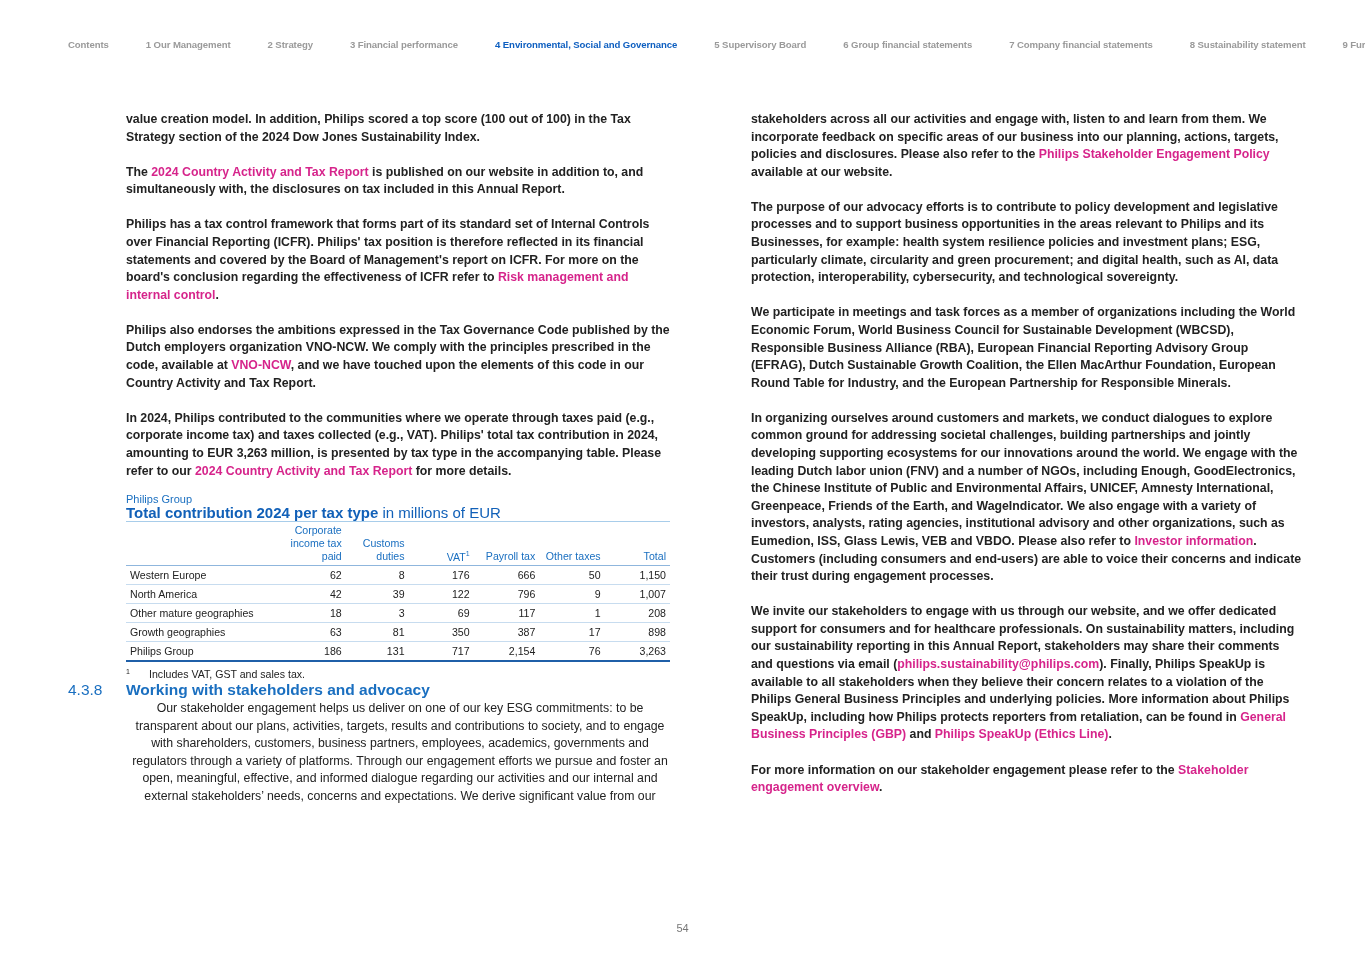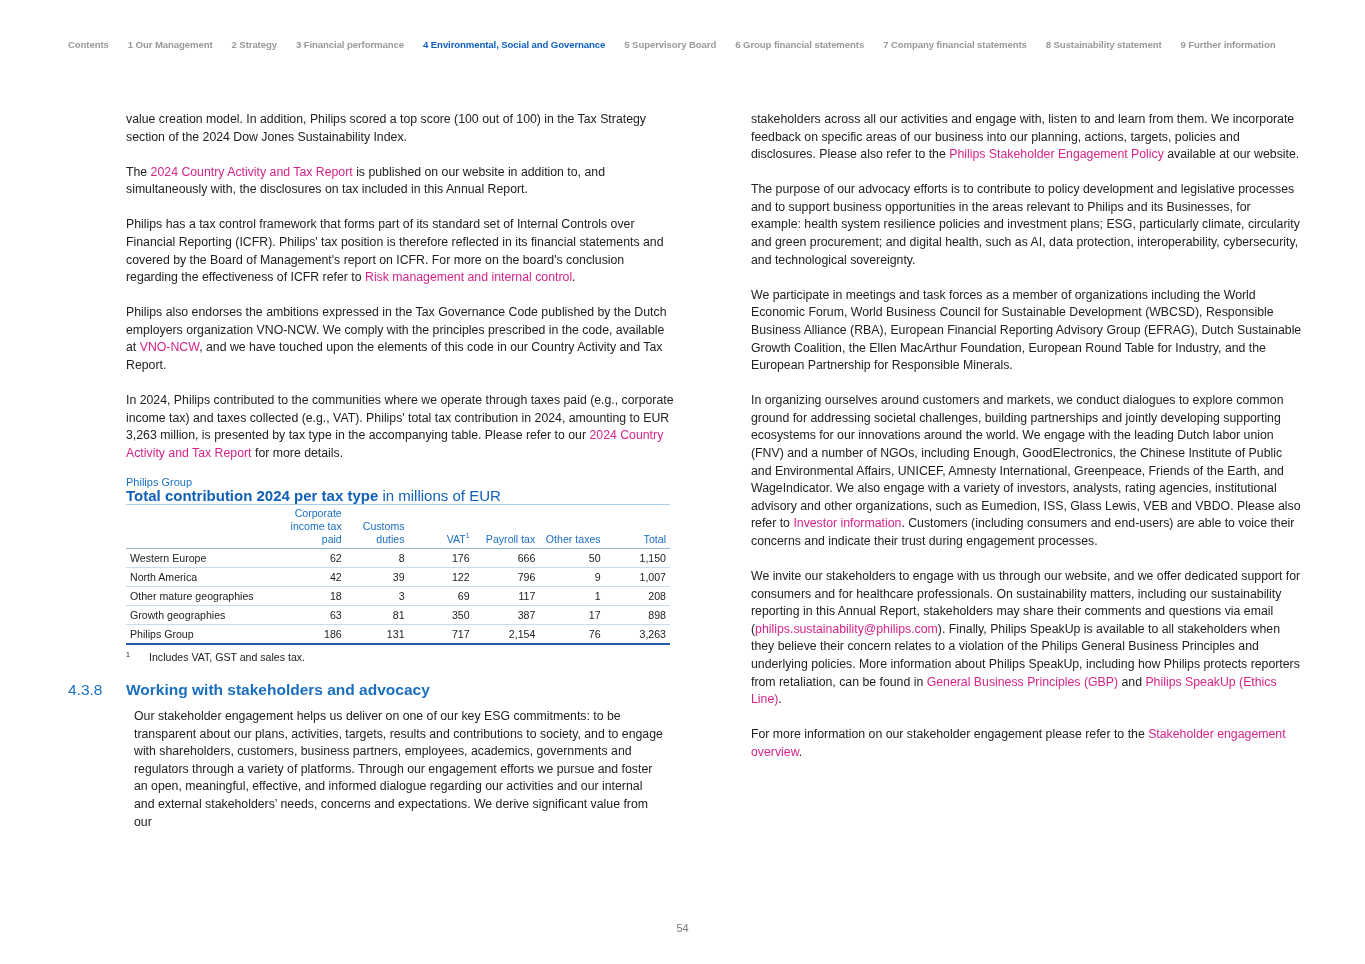--- a/index.html
+++ b/index.html
@@ -2,31 +2,31 @@
 <html><head>
 <meta charset="utf-8">
 <style>
   html, body { margin: 0; padding: 0; background: #ffffff; }
   body {
     width: 1365px; height: 964px; position: relative; overflow: hidden;
     font-family: "Liberation Sans", sans-serif; color: #222222;
   }
   .nav {
     position: absolute; top: 39px; left: 68px; right: 0;
-    display: flex; gap: 0; font-size: 9.6px; font-weight: bold; color: #9a9a9a;
+    display: flex; gap: 18px; font-size: 9.6px; font-weight: bold; color: #9a9a9a;
     white-space: nowrap;
   }
   .nav span { margin-right: 19px; cursor: pointer; letter-spacing: -0.1px; }
   .nav span.active { color: #0b5ed7; color: #0e5fc0; }
   .col {
     position: absolute; top: 111px; font-size: 12.3px; line-height: 17.6px; color: #222;
   }
   .col.left { left: 126px; width: 548px; }
   .col.right { left: 751px; width: 552px; }
-  .col p { margin: 0 0 17.5px 0; }
+  .col p { margin: 0 0 17.5px 0; font-weight: bold; }
   a.lnk { color: #d6248b; text-decoration: none; cursor: pointer; }
   .tbl-title1 { color: #1a6fc0; font-size: 11px; line-height: 14px; margin-top: 12px; }
   .tbl-title2 { color: #1160b8; font-size: 15px; line-height: 14px; font-weight: bold; }
   .tbl-title2 .unit { font-weight: normal; }
   table.tax {
     width: 544px; border-collapse: collapse; font-size: 10.6px; line-height: 13px;
     border-top: 1px solid #a8cdea; margin-top: 1px;
   }
   table.tax th {
     font-weight: normal; color: #1a6fc0; text-align: right; vertical-align: bottom;
@@ -37,21 +37,21 @@
   }
   table.tax td.rl { text-align: left; padding-left: 4px; }
   table.tax tr.total td { border-bottom: 2px solid #1f5fa8; }
   .footnote { font-size: 10.6px; margin-top: 4px; position: relative; padding-left: 23px; }
   .footnote .fn-mark { position: absolute; left: 0; top: -3px; font-size: 7px; }
   .section-num {
     position: absolute; left: 68px; top: 680px; color: #1a6fc0; font-size: 15.5px; line-height: 20px;
   }
   .section-title { color: #1a6fc0; font-size: 15.5px; line-height: 20px; margin: 0; }
   .sec-block { position: absolute; left: 126px; top: 680px; width: 548px; font-size: 12.3px; line-height: 17.6px; }
-  .sec-block p { margin: 8px; }
+  .sec-block p { margin: 0; text-align: center; }
   .pagenum { position: absolute; top: 922px; left: 0; width: 1365px; text-align: center; font-size: 11px; color: #777; }
   sup { font-size: 7px; }
 </style>
 </head>
 <body>
 
 <div class="nav">
   <span>Contents</span>
   <span>1  Our Management</span>
   <span>2  Strategy</span>

